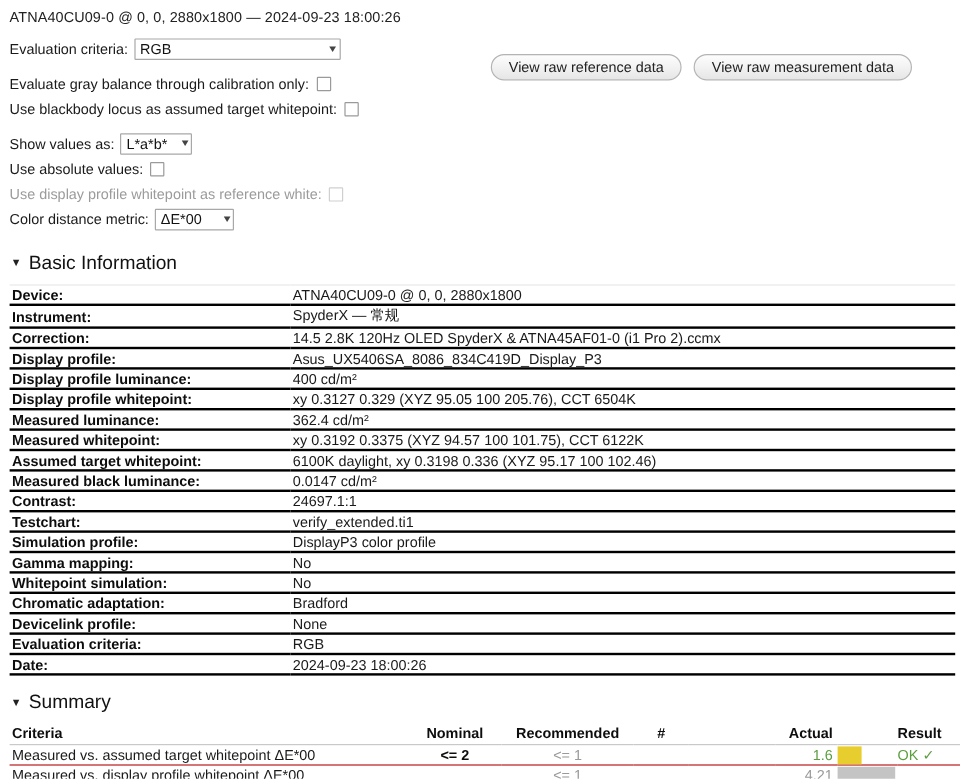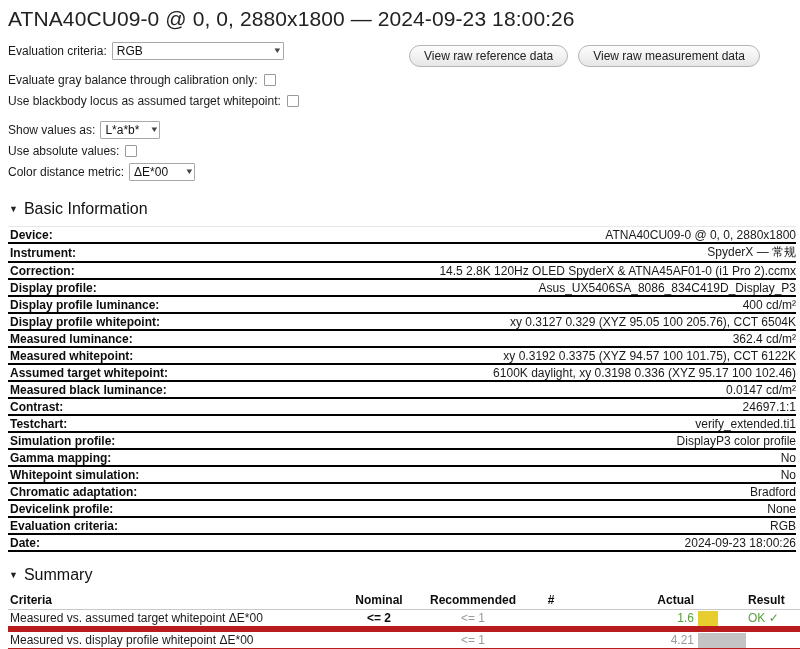--- a/index.html
+++ b/index.html
@@ -18,21 +18,21 @@
   .page {
     width: 800px;
     height: 649px;
     position: relative;
     box-sizing: border-box;
     padding: 0 6px;
   }
 
   
   .doc-title {
-    font-size: 21px;
+    font-size: 12px;
     color: #222;
     padding: 7px 0 9px 2px;
     letter-spacing: 0.1px;
     white-space: nowrap;
   }
 
   
   .opt-row {
     display: flex;
     align-items: center;
@@ -135,21 +135,21 @@
     font-size: 12px;
     height: 15px;
     padding: 0 0 0 2px;
     border-bottom: 2px solid #000000;
     vertical-align: middle;
     white-space: nowrap;
     overflow: hidden;
   }
   .info-table tr:first-child td { border-top: 1px solid #e8e8e8; }
   .info-k { width: 232px; font-weight: bold; color: #0d0d0d; }
-  .info-v { color: #1a1a1a; text-align: right; }
+  .info-v { color: #1a1a1a; }
 
   
   .sum-table {
     width: 788px;
     margin-left: 2px;
     table-layout: fixed;
   }
   .sum-table th {
     font-size: 12px;
     font-weight: bold;
@@ -157,21 +157,21 @@
     height: 17px;
     padding: 0 0 2px 0;
     border-bottom: 1px solid #c9c9c9;
     vertical-align: bottom;
     white-space: nowrap;
   }
   .sum-table td {
     font-size: 12px;
     height: 16px;
     padding: 0;
-    border-bottom: 6px solid #b91c1c;
+    border-bottom: 1px solid #b91c1c;
     vertical-align: middle;
     white-space: nowrap;
   }
   .c-crit   { width: 330px; text-align: left;  padding-left: 2px !important; }
   .c-nom    { width: 78px;  text-align: center; }
   .c-rec    { width: 110px; text-align: center; }
   .c-num    { width: 46px;  text-align: center; }
   .c-bar1   { width: 72px;  text-align: center; }
   .c-act    { width: 48px;  text-align: right; padding-right: 4px !important; }
   .c-bar2   { width: 50px;  text-align: left; }
@@ -233,20 +233,24 @@
       <span>L*a*b*</span>
       <span class="chev">▾</span>
     </span>
   </div>
 
   <div class="opt-row">
     <span class="opt-label">Use absolute values:</span>
     <span class="cb"></span>
   </div>
 
+  <div class="opt-row">
+    <span class="opt-label dim">Use display profile whitepoint as reference white:</span>
+    <span class="cb dim"></span>
+  </div>
 
   <div class="opt-row">
     <span class="opt-label">Color distance metric:</span>
     <span class="sel sel-metric">
       <span>ΔE*00</span>
       <span class="chev">▾</span>
     </span>
   </div>
 
   <div class="btn-row">

